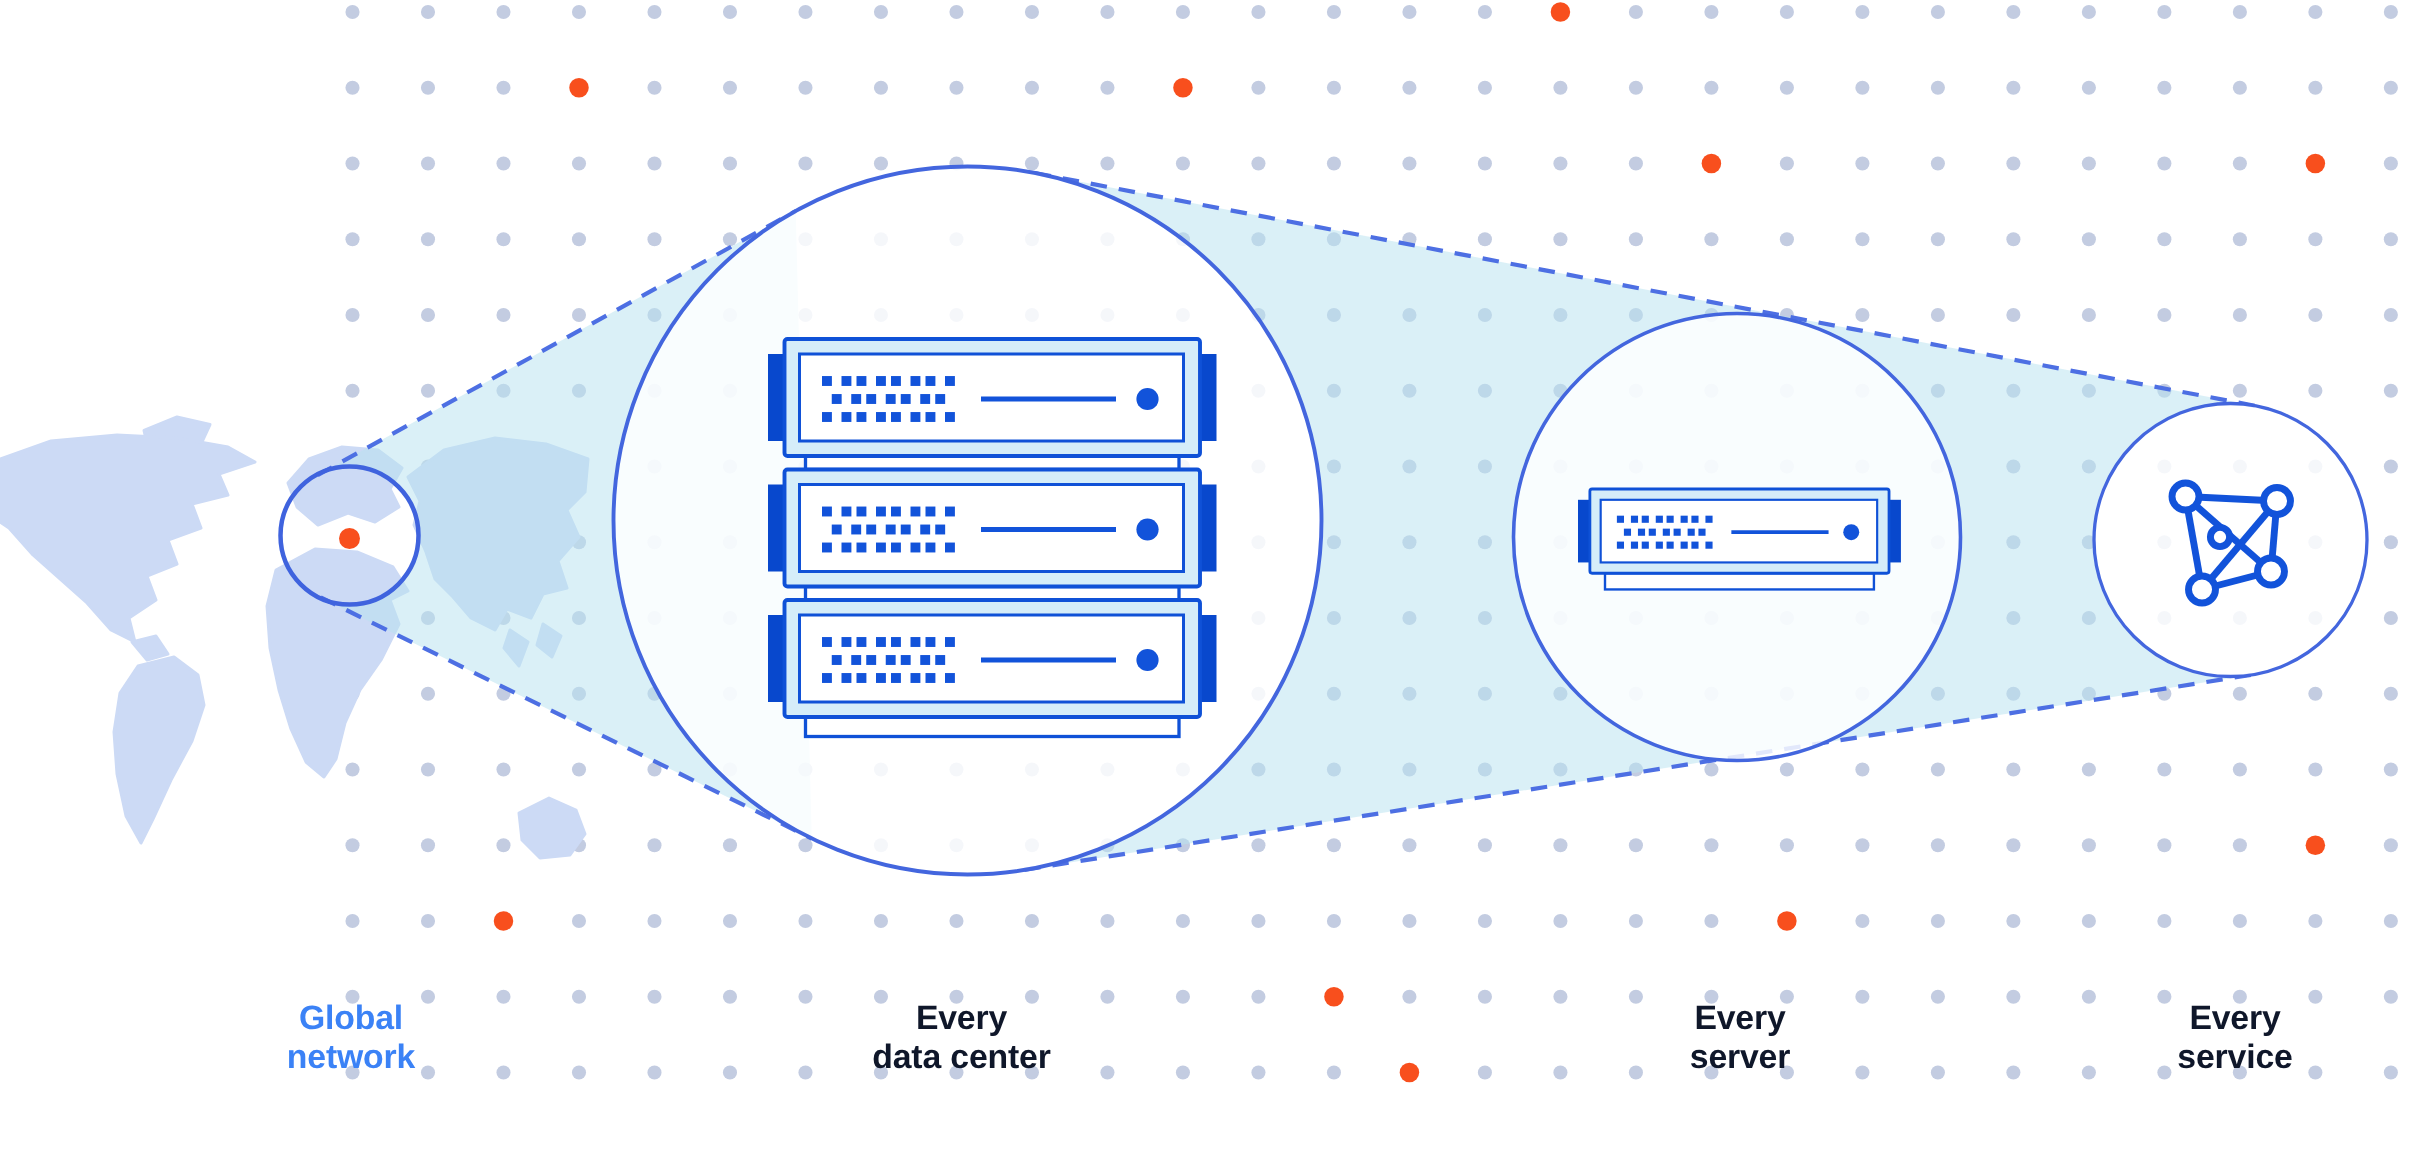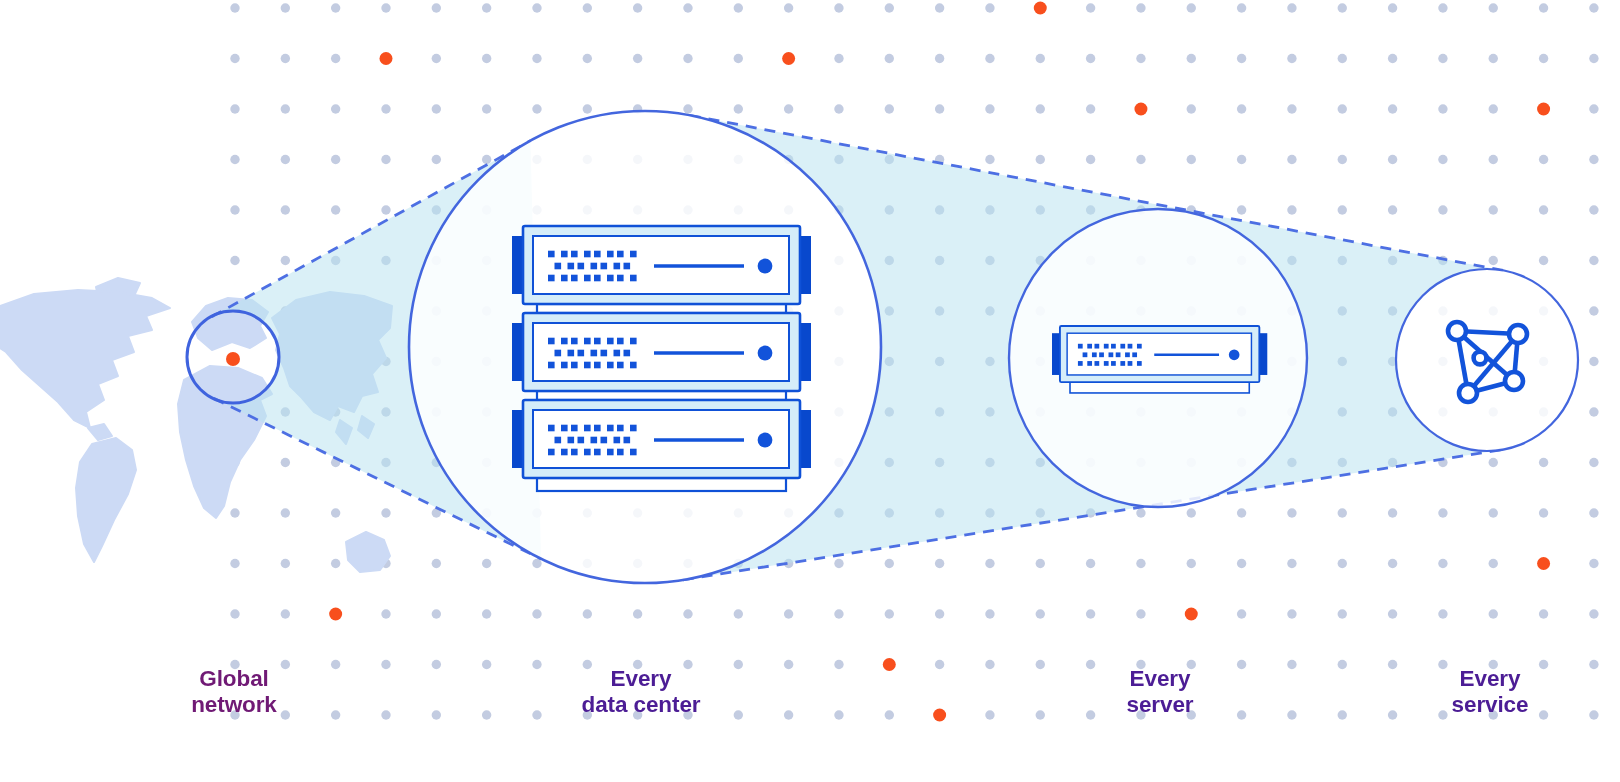--- a/index.html
+++ b/index.html
@@ -3,23 +3,23 @@
 <meta charset="utf-8">
 <style>
   html,body{margin:0;padding:0;background:#ffffff;}
   body{width:1620px;height:782px;overflow:hidden;}
   .canvas{position:relative;width:1620px;height:782px;background:#fff;}
   svg{position:absolute;left:0;top:0;}
   .label{
     position:absolute;top:666px;transform:translateX(-50%);
     font-family:"Liberation Sans",sans-serif;font-weight:700;
     font-size:22.5px;line-height:25.5px;letter-spacing:-0.1px;
-    color:#4c1d95;text-align:center;white-space:pre-line;
+    color:#0f172a;text-align:center;white-space:pre-line;
   }
-  .label.blue{color:#701a75;}
+  .label.blue{color:#3b82f6;}
 </style>
 </head>
 <body>
 
 <div class="canvas">
   <svg id="art" width="1620" height="782" viewBox="0 0 1620 782">
       <g>
         <circle cx="235" cy="8" r="4.7" fill="#c3cce1"></circle>
         <circle cx="285.33" cy="8" r="4.7" fill="#c3cce1"></circle>
         <circle cx="335.65999999999997" cy="8" r="4.7" fill="#c3cce1"></circle>

